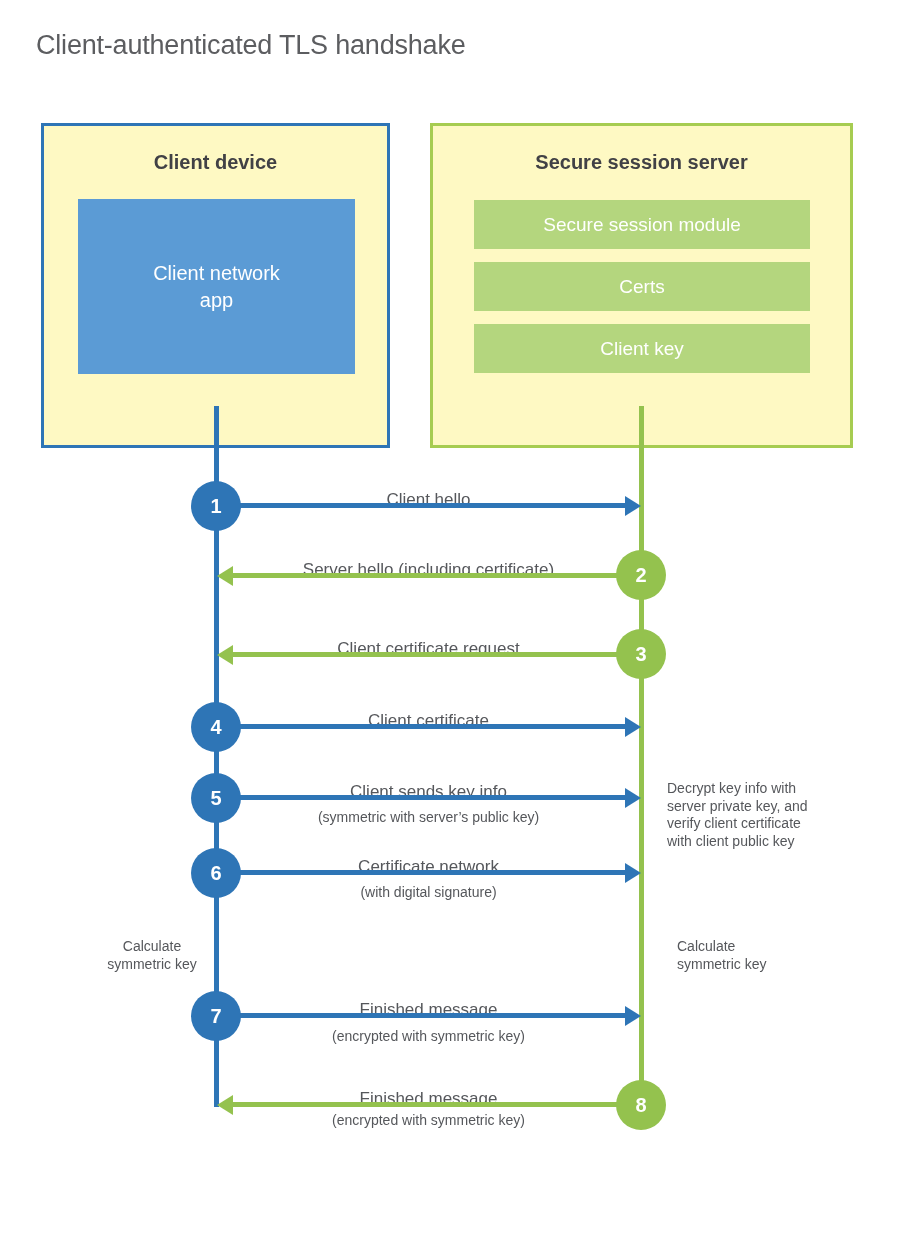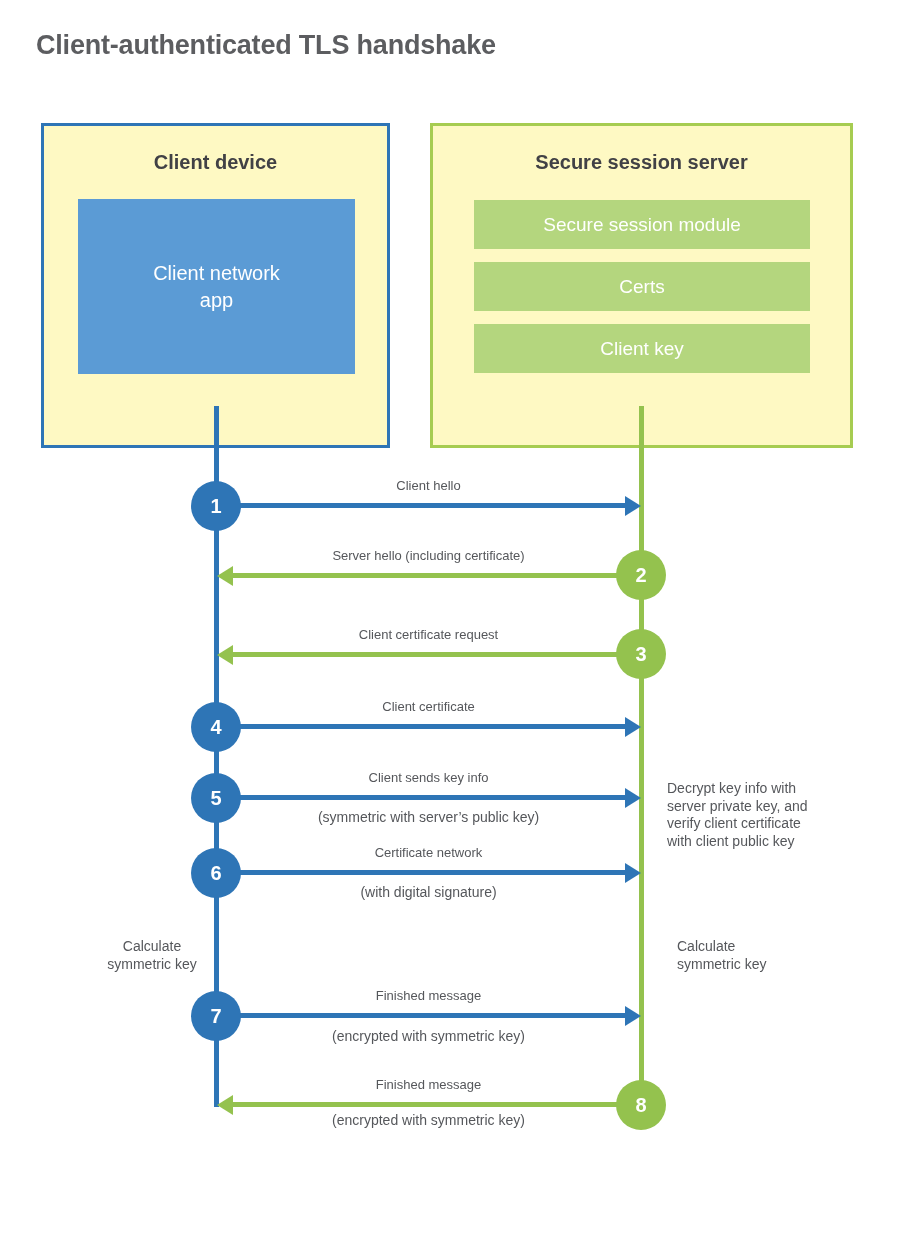--- a/index.html
+++ b/index.html
@@ -9,21 +9,21 @@
     position: relative;
     width: 900px;
     height: 1256px;
     background: #ffffff;
     overflow: hidden;
   }
   .page-title {
     position: absolute;
     left: 36px; top: 30px;
     font-size: 27px;
-    font-weight: 700;
+    font-weight: 400;
     color: #5c5d60;
     letter-spacing: -0.2px;
   }
   
   .actor-box {
     position: absolute;
     top: 123px;
     height: 325px;
     background: #fef9c3;
   }
@@ -82,23 +82,24 @@
   .shaft.blue  { background: #2e75b6; }
   .shaft.green { background: #94c24e; }
   .head { position: absolute; width: 0; height: 0; border-top: 10px solid transparent; border-bottom: 10px solid transparent; }
   .head.right { border-left: 16px solid #2e75b6; }
   .head.left  { border-right: 16px solid #94c24e; }
   
   .msg-label {
     position: absolute;
     left: 216px; width: 425px;
     text-align: center;
-    font-size: 13px;
+    font-size: 17px;
     color: #55575b;
     line-height: 22px;
+    margin-top: 14px;
   }
   .msg-sub {
     position: absolute;
     left: 216px; width: 425px;
     text-align: center;
     font-size: 14px;
     color: #55575b;
     line-height: 17px;
   }
   

